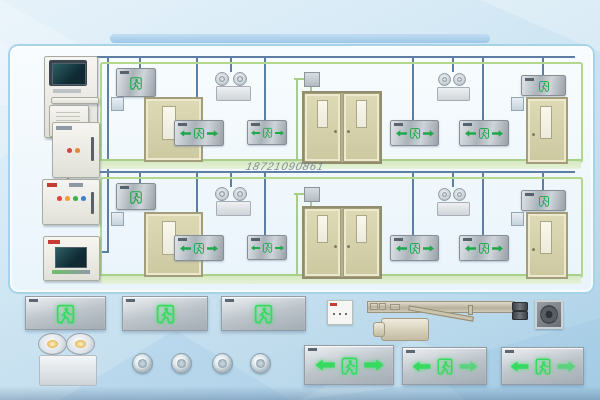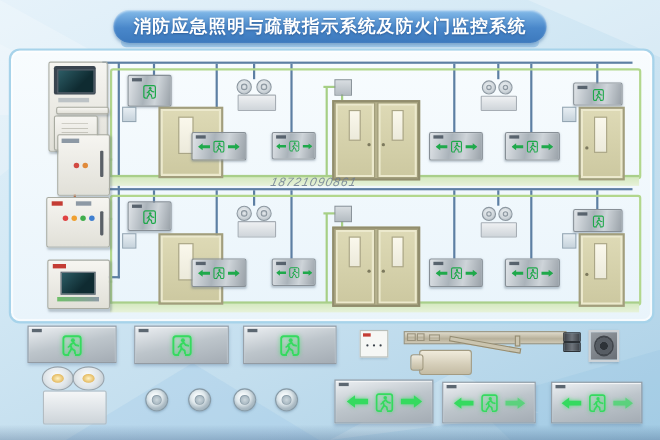--- a/index.html
+++ b/index.html
@@ -111,21 +111,20 @@
 
   <div class="shard" style="left:0;top:295;width:190px;height:105px;background:rgba(255,255,255,.22);clip-path:polygon(0 0,100% 100%,0 100%)"></div>
   <div class="shard" style="left:60px;top:330px;width:230px;height:70px;background:rgba(150,195,230,.25);clip-path:polygon(0 100%,50% 0,100% 100%)"></div>
   <div class="shard" style="left:300px;top:338px;width:190px;height:62px;background:rgba(255,255,255,.18);clip-path:polygon(0 100%,60% 0,100% 60%)"></div>
   <div class="shard" style="left:430px;top:318px;width:170px;height:82px;background:rgba(140,190,225,.22);clip-path:polygon(0 60%,100% 0,100% 100%,20% 100%)"></div>
   <div class="shard" style="left:480px;top:0;width:120px;height:52px;background:rgba(255,255,255,.25);clip-path:polygon(0 0,100% 0,100% 100%)"></div>
   <div class="shard" style="left:0;top:40px;width:90px;height:120px;background:rgba(255,255,255,.2);clip-path:polygon(0 0,100% 40%,0 100%)"></div>
   <div class="shard" style="left:0;top:386px;width:600px;height:14px;background:linear-gradient(180deg,rgba(40,70,110,0),rgba(40,70,110,.28))"></div>
 
   <div class="title-under" style="left:110px;top:34px;width:380px;height:9px"></div>
-  <div class="title-bar" style="left:103px;top:9px;width:394px;height:30px">消防应急照明与疏散指示系统及防火门监控系统</div>
 
   <div class="panel" style="left:8px;top:44px;width:583px;height:246px"></div>
 
   <div>
     <div class="wire h blue" style="left:93px;top:56px;width:482px"></div>
     <div class="wire h blue" style="left:93px;top:171px;width:482px"></div>
     <div class="wire v blue" style="left:107px;top:57px;height:196px"></div>
     <div class="wire h blue" style="left:97px;top:251px;width:12px"></div>
     <div class="wire v blue" style="left:139px;top:58px;height:12px"></div>
     <div class="wire v blue" style="left:196px;top:58px;height:62px"></div>

